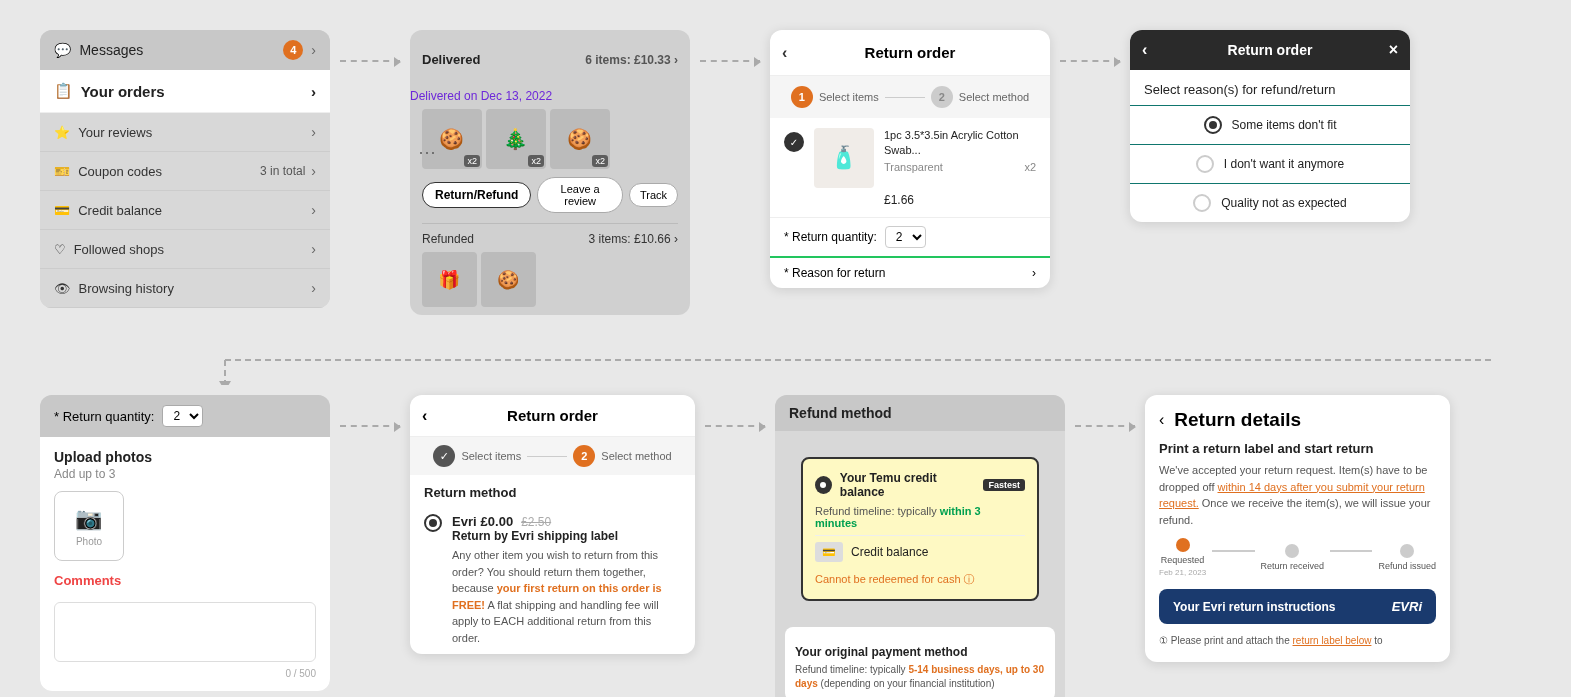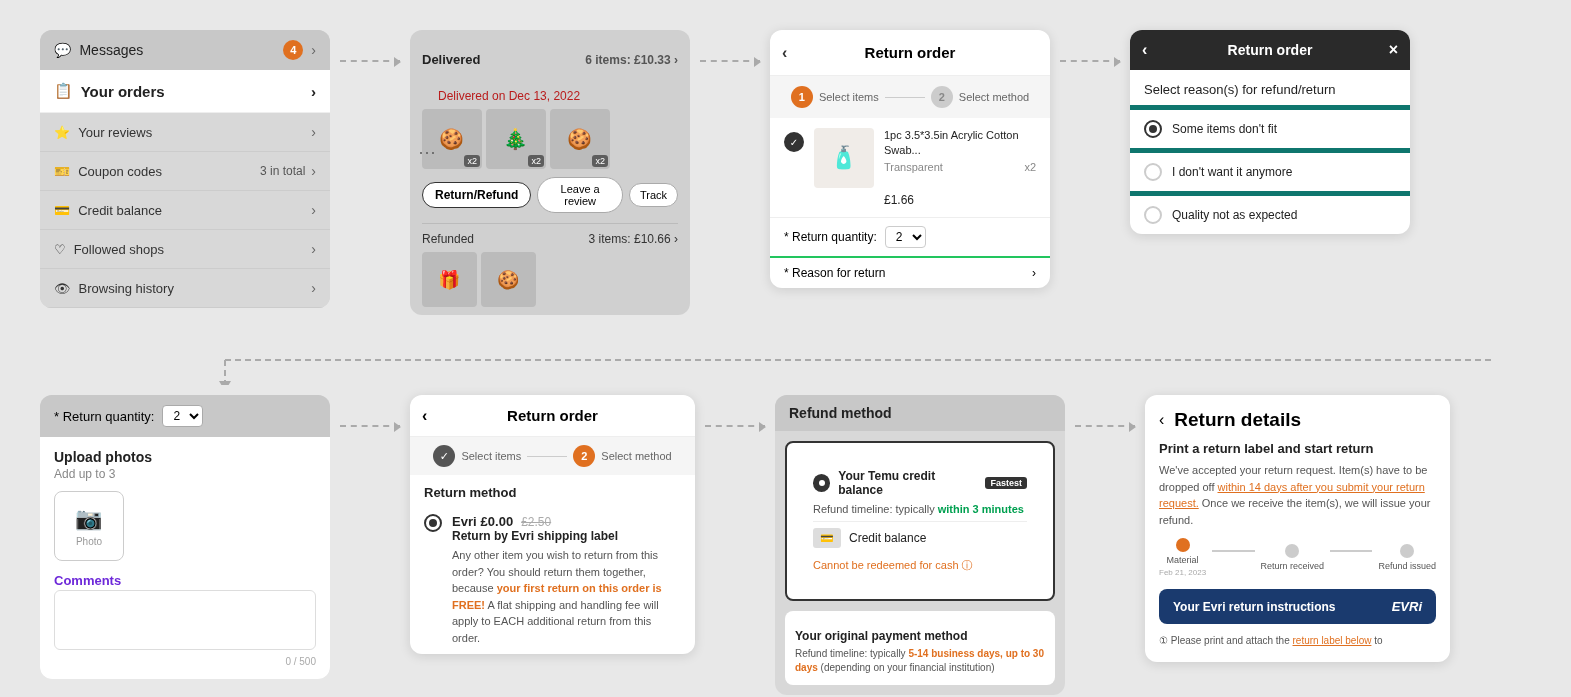--- a/index.html
+++ b/index.html
@@ -158,22 +158,22 @@
       display: flex;
       align-items: center;
       justify-content: space-between;
       padding: 22px 12px;
       font-size: 13px;
       font-weight: 600;
       color: #222;
     }
     .order-sub {
       font-size: 12px;
-      color: #b91c1c;
-      padding: 0 28px 6px;
+      color: #6d28d9;
+      padding: 0 0 6px;
     }
     .order-images {
       display: flex;
       gap: 4px;
       padding: 0 12px 8px;
       position: relative;
     }
     .order-img-box {
       width: 60px;
       height: 60px;
@@ -431,21 +431,22 @@
       font-size: 13px;
       font-weight: 500;
       padding: 12px 14px 8px;
       color: #222;
     }
     .reason-item {
       display: flex;
       align-items: center;
       gap: 10px;
       padding: 10px 14px;
-      border-top: 5px solid #0f766e;
+      border-top: 1px solid #0f766e;
+      justify-content: center;
     }
     .radio-outer {
       width: 18px;
       height: 18px;
       border-radius: 50%;
       border: 2px solid #333;
       display: flex;
       align-items: center;
       justify-content: center;
       flex-shrink: 0;
@@ -520,22 +521,22 @@
       font-size: 22px;
       color: #999;
     }
     .upload-photo-label {
       font-size: 10px;
       color: #999;
     }
     .comments-label {
       font-size: 13px;
       font-weight: 600;
-      margin-bottom: 2px;
-      color: #6d28d9;
+      margin-bottom: 14px;
+      color: #ef4444;
     }
     .comments-textarea {
       width: 100%;
       height: 60px;
       border: 1px solid #ddd;
       border-radius: 6px;
       resize: none;
       padding: 6px;
       font-size: 11px;
       color: #ccc;
@@ -637,25 +638,25 @@
       overflow: hidden;
     }
     .refund-title {
       background: #c8c8c8;
       padding: 10px 14px;
       font-size: 14px;
       font-weight: 700;
       color: #222;
     }
     .refund-option-card {
-      background: #ffffff;
+      background: #fef9c3;
       border: 2px solid #333;
       border-radius: 8px;
-      margin: 10px;
-      padding: 26px;
+      margin: 26px;
+      padding: 12px;
     }
     .refund-option-header {
       display: flex;
       align-items: center;
       gap: 8px;
       margin-bottom: 6px;
     }
     .radio-selected {
       width: 18px;
       height: 18px;
@@ -1122,21 +1123,21 @@
         <span class="details-title">Return details</span>
       </div>
       <div class="print-label-title">Print a return label and start return</div>
       <p class="print-desc">
         <span>We've accepted your return request. Item(s) have to be dropped off </span><span class="print-desc-orange">within 14 days after you submit your return request.</span><span> Once we receive the item(s), we will issue your refund.</span>
       </p>
 
       <div class="progress-track">
         <div class="progress-node">
           <div class="progress-dot dot-orange"></div>
-          <span class="progress-label">Material</span>
+          <span class="progress-label">Requested</span>
           <span class="progress-date">Feb 21, 2023</span>
         </div>
         <div class="progress-line"></div>
         <div class="progress-node">
           <div class="progress-dot dot-gray"></div>
           <span class="progress-label">Return received</span>
         </div>
         <div class="progress-line"></div>
         <div class="progress-node">
           <div class="progress-dot dot-gray"></div>

